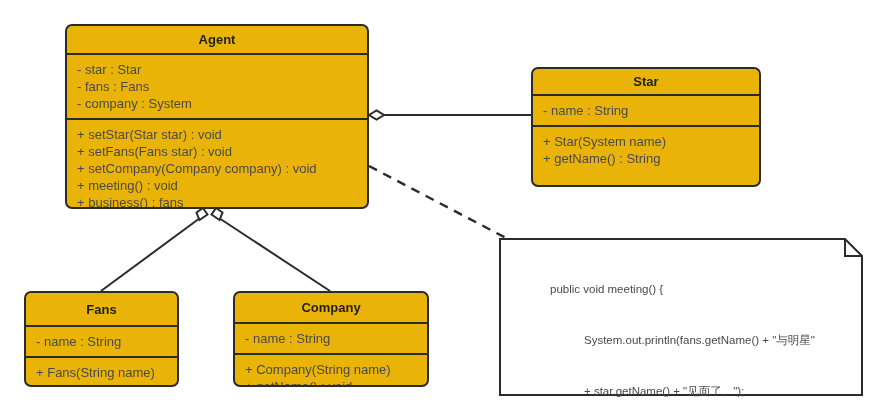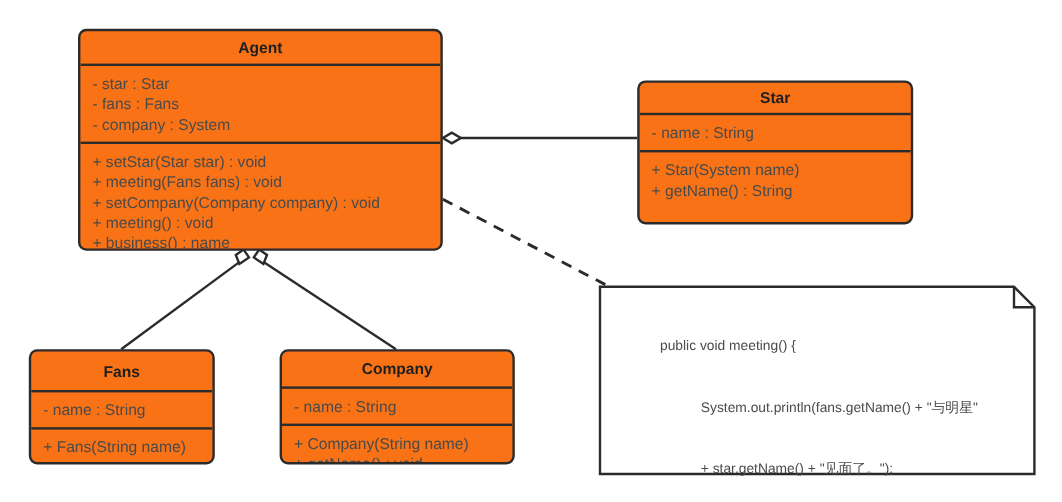--- a/index.html
+++ b/index.html
@@ -20,21 +20,21 @@
     left: 0; top: 0;
     width: 885px;
     height: 418px;
   }
   
   .uml-class {
     position: absolute;
     box-sizing: border-box;
     border: 2px solid #2b2b2b;
     border-radius: 7px;
-    background: #f97316;
+    background: #eab308;
     overflow: hidden;
   }
   .uml-title {
     text-align: center;
     font-weight: bold;
     font-size: 13px;
     color: #1f1f1f;
     line-height: 1;
     display: flex;
     align-items: center;
@@ -120,24 +120,24 @@
   <div class="uml-title">Agent</div>
   <div class="uml-sep"></div>
   <div class="uml-compartment">
     <div class="uml-row">- star : Star</div>
     <div class="uml-row">- fans : Fans</div>
     <div class="uml-row">- company : System</div>
   </div>
   <div class="uml-sep"></div>
   <div class="uml-compartment">
     <div class="uml-row">+ setStar(Star star) : void</div>
-    <div class="uml-row">+ meeting(Fans fans) : void</div>
+    <div class="uml-row">+ setFans(Fans star) : void</div>
     <div class="uml-row">+ setCompany(Company company) : void</div>
     <div class="uml-row">+ meeting() : void</div>
-    <div class="uml-row">+ business() : name</div>
+    <div class="uml-row">+ business() : fans</div>
   </div>
 </div>
 
 <div class="uml-class" id="box-star">
   <div class="uml-title">Star</div>
   <div class="uml-sep"></div>
   <div class="uml-compartment">
     <div class="uml-row">- name : String</div>
   </div>
   <div class="uml-sep"></div>

